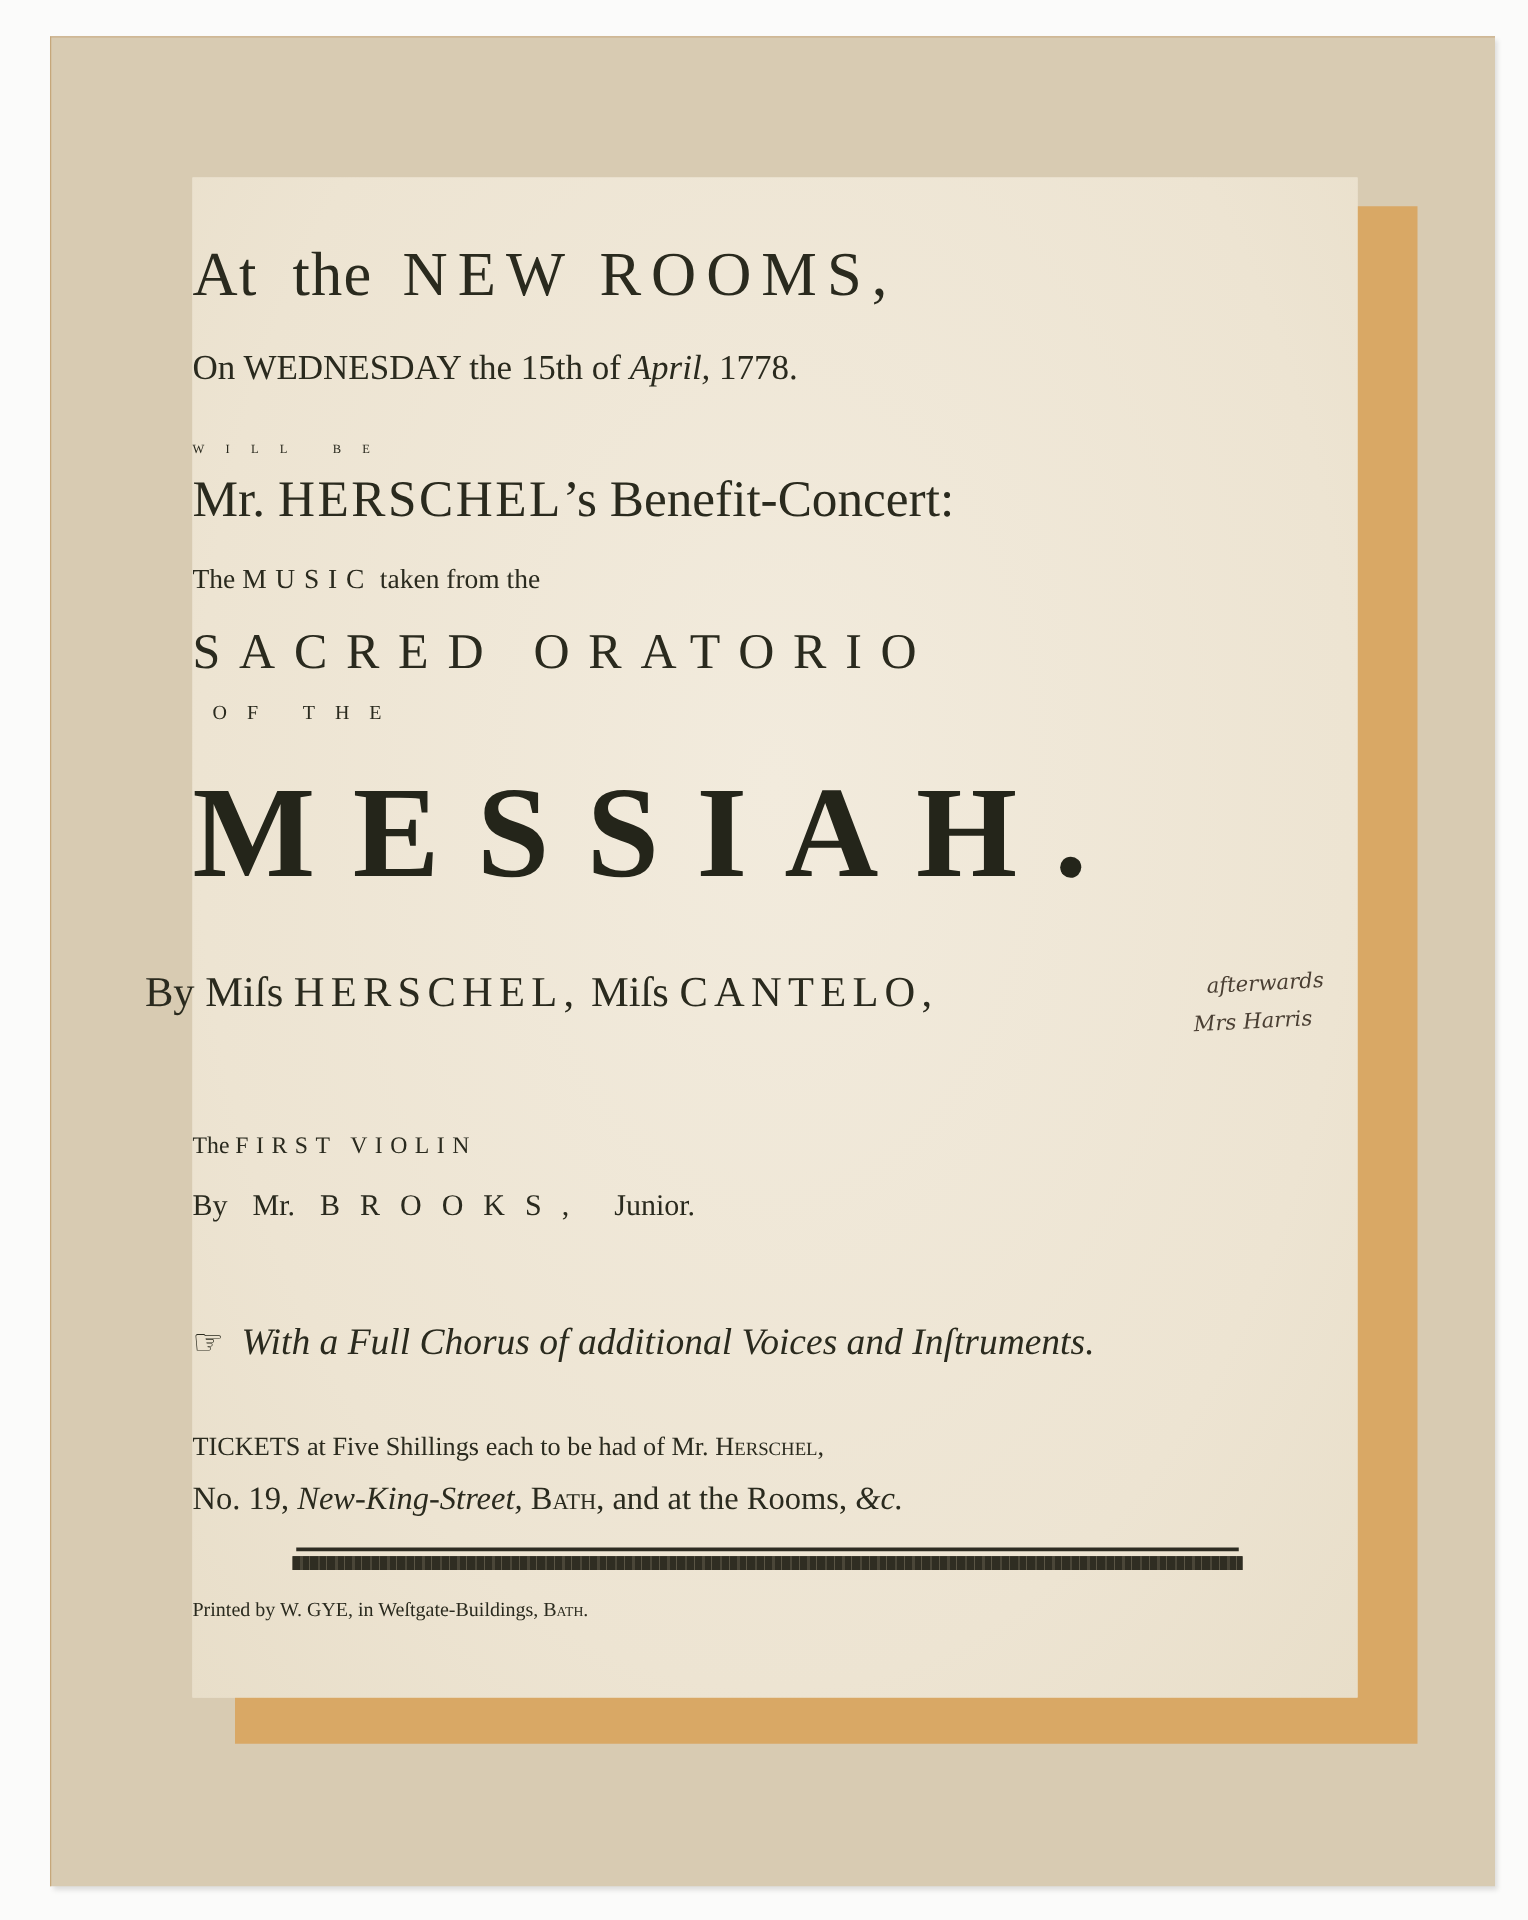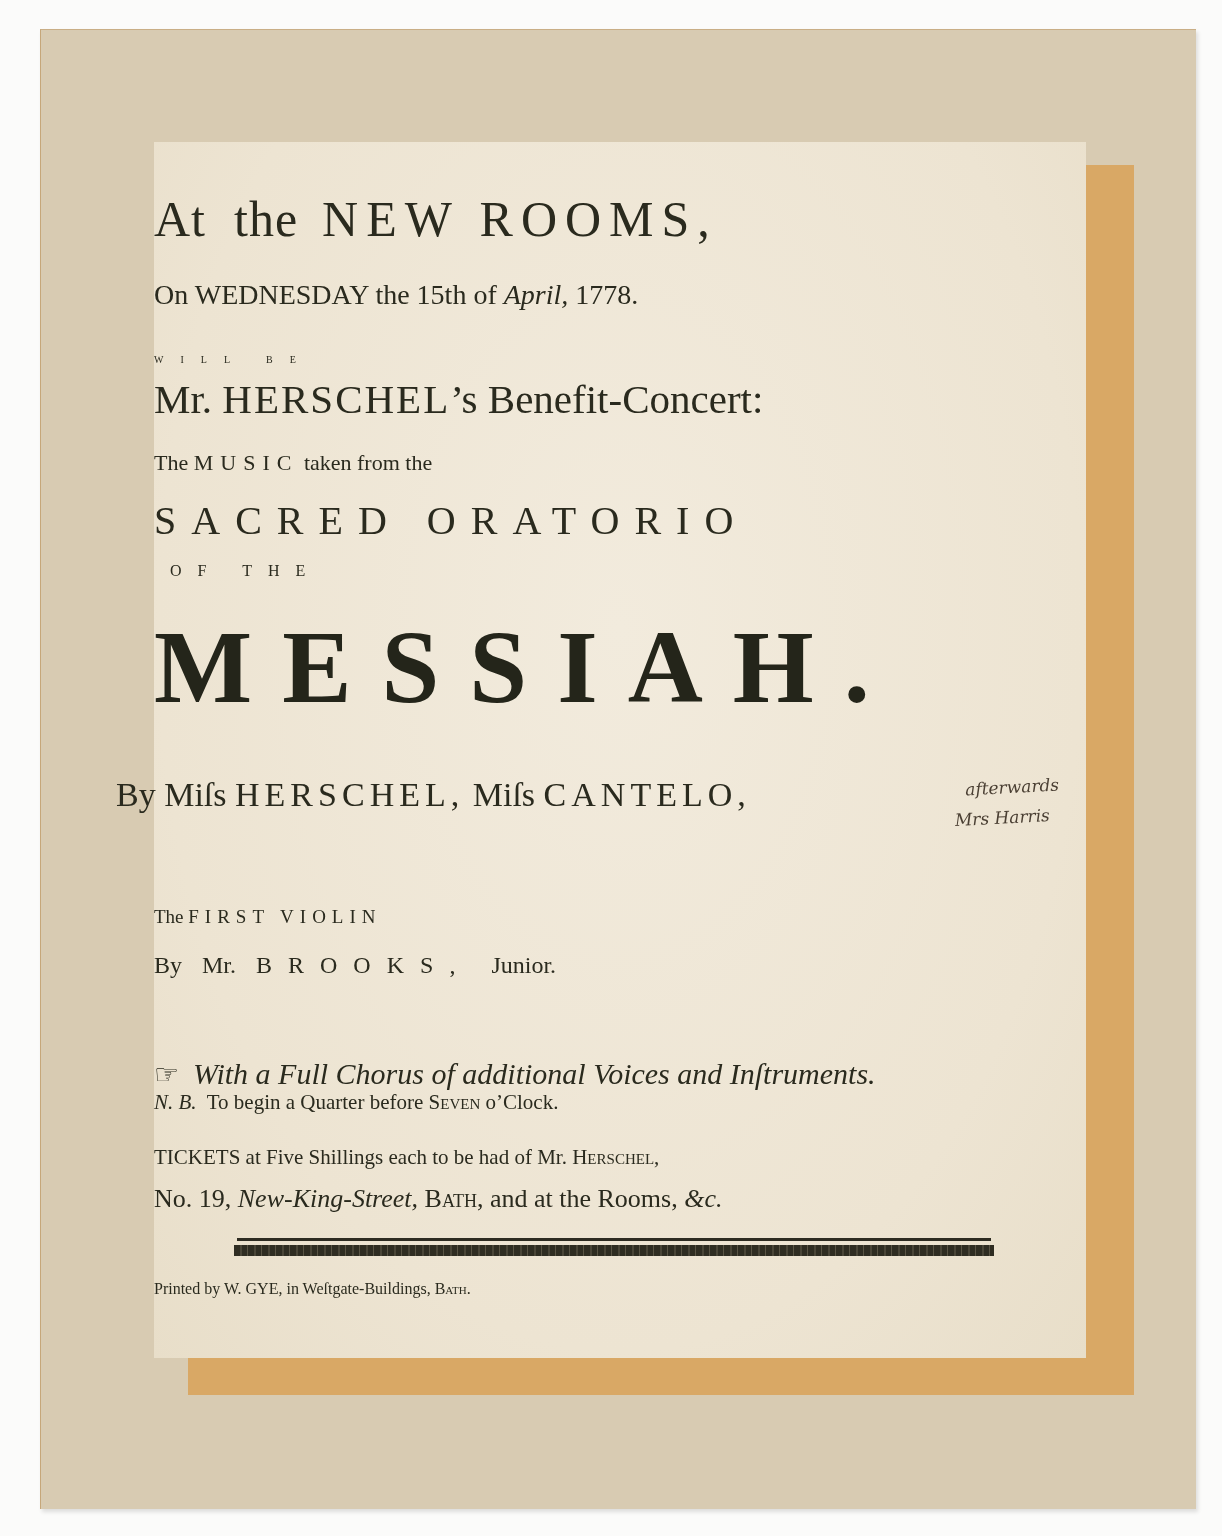--- a/index.html
+++ b/index.html
@@ -96,21 +96,20 @@
 
   <div class="line t10"><span>By Miſs </span><span class="sp">HERSCHEL,</span><span> Miſs </span><span class="sp">CANTELO,</span></div>
 
 
   <div class="line t12"><span>The </span><span class="sp">FIRST VIOLIN</span></div>
 
   <div class="line t13"><span>By Mr. </span><span class="sp">BROOKS,</span><span> Junior.</span></div>
 
   <div class="line t14"><span class="hand">☞</span><span>With a Full Chorus of additional Voices and Inſtruments.</span></div>
 
-  <div class="line t15"><span class="it">N. B.</span><span style="white-space:pre">  To begin a Quarter before </span><span class="sc">Seven</span><span> o’Clock.</span></div>
 
   <div class="line t16"><span>TICKETS at Five Shillings each to be had of Mr. </span><span class="sc">Herschel,</span></div>
 
   <div class="line t17"><span>No. 19, </span><span class="it">New-King-Street,</span><span> </span><span class="sc">Bath,</span><span> and at the Rooms, </span><span class="it">&amp;c.</span></div>
 
   <div class="rule1"></div>
   <div class="rule2"></div>
 
   <div class="line t18"><span>Printed by W. GYE, in Weſtgate-Buildings, </span><span class="sc">Bath.</span></div>
 

